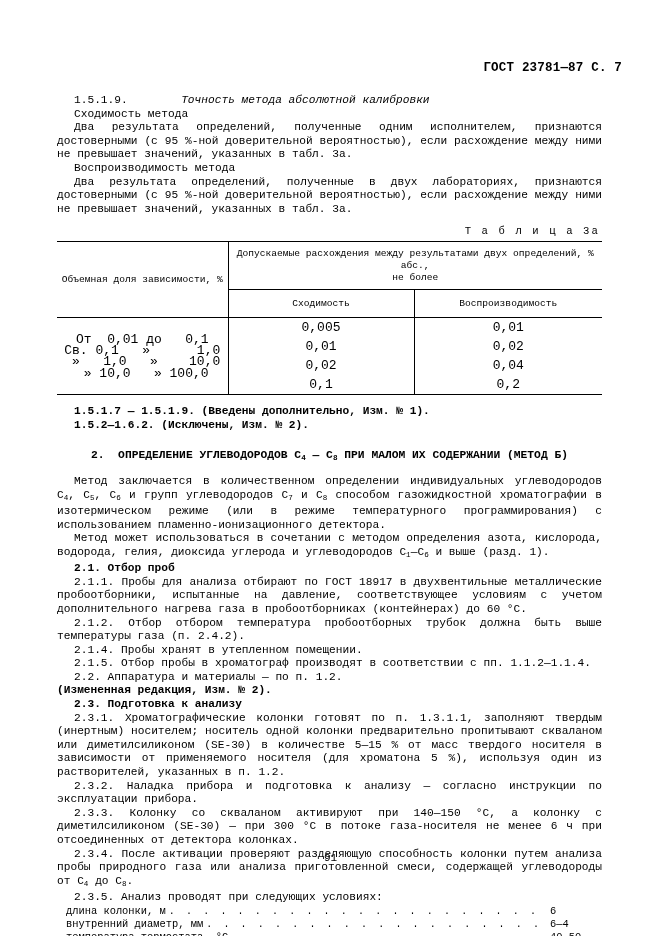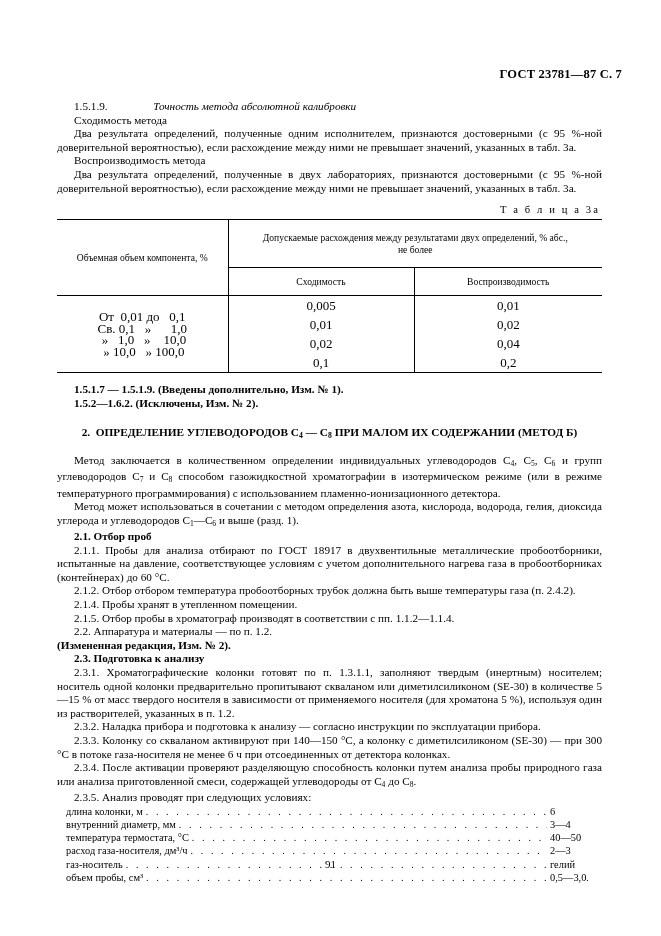--- a/index.html
+++ b/index.html
@@ -10,23 +10,24 @@
   body {
     width: 661px;
     height: 936px;
     font-family: "Liberation Serif", "DejaVu Serif", serif;
     color: #000000;
     position: relative;
     overflow: hidden;
   }
   .page {
     position: absolute;
-    left: 0; top: 10px;
+    left: 0; top: 4px;
     width: 661px;
     height: 658px;
+    font-family: Liberation Mono, monospace;
   }
   
   .runhead {
     position: absolute;
     left: 0;
     top: 57px;
     width: 622px;
     text-align: right;
     font-size: 12.5px;
     font-weight: bold;
@@ -161,21 +162,21 @@
 
     <div class="tbl-wrap">
       <table class="gost">
         <colgroup>
           <col style="width:171px">
           <col style="width:186px">
           <col style="width:188px">
         </colgroup>
         <tbody>
           <tr>
-            <td class="rule-top rule-bottom th-center" rowspan="2" style="height:74px">Объемная объем компонента, %</td>
+            <td class="rule-top rule-bottom th-center" rowspan="2" style="height:74px">Объемная доля зависимости, %</td>
             <td class="rule-top rule-thin-b th-center rule-left cell-a" colspan="2" style="white-space:pre-line;padding:0 6px;line-height:12px">Допускаемые расхождения между результатами двух определений, % абс.,
 не более</td>
           </tr>
           <tr>
             <td class="rule-bottom th-center rule-left cell-b">Сходимость</td>
             <td class="rule-bottom th-center rule-left cell-b">Воспроизводимость</td>
           </tr>
           <tr>
             <td class="rows-left rule-bottom">От  0,01 до   0,1
 Св. 0,1   »      1,0
@@ -220,21 +221,21 @@
 
     <div class="leaders">
       <div class="leader-row">
         <span class="leader-label">длина колонки, м</span>
         <span class="leader-dots">. . . . . . . . . . . . . . . . . . . . . . . . . . . . . . . . . . . . . . . . . . . . . . . . . . . . . . . . . . . . . . . . . . . . . . .</span>
         <span class="leader-val">6</span>
       </div>
       <div class="leader-row">
         <span class="leader-label">внутренний диаметр, мм</span>
         <span class="leader-dots">. . . . . . . . . . . . . . . . . . . . . . . . . . . . . . . . . . . . . . . . . . . . . . . . . . . . . . . . . . . . . . . . . . . . . . .</span>
-        <span class="leader-val">3—4</span>
+        <span class="leader-val">6—4</span>
       </div>
       <div class="leader-row">
         <span class="leader-label">температура термостата, °С</span>
         <span class="leader-dots">. . . . . . . . . . . . . . . . . . . . . . . . . . . . . . . . . . . . . . . . . . . . . . . . . . . . . . . . . . . . . . . . . . . . . . .</span>
         <span class="leader-val">40—50</span>
       </div>
       <div class="leader-row">
         <span class="leader-label">расход газа-носителя, дм³/ч</span>
         <span class="leader-dots">. . . . . . . . . . . . . . . . . . . . . . . . . . . . . . . . . . . . . . . . . . . . . . . . . . . . . . . . . . . . . . . . . . . . . . .</span>
         <span class="leader-val">2—3</span>

